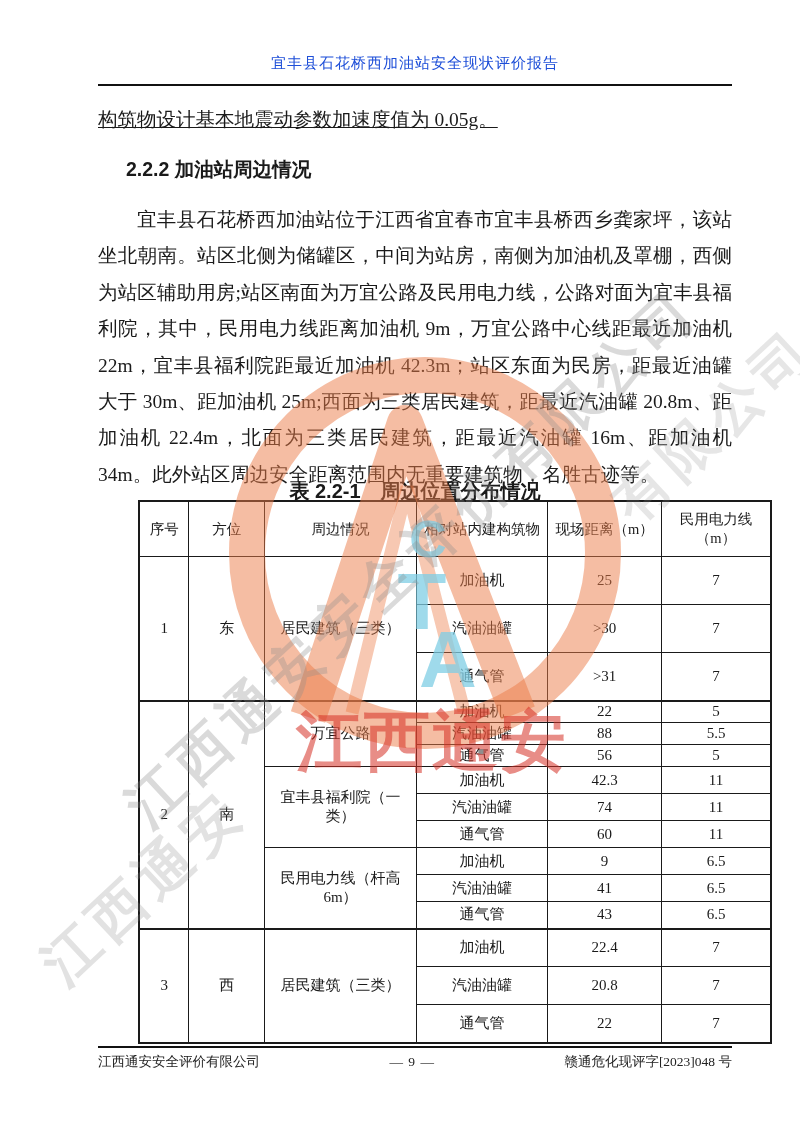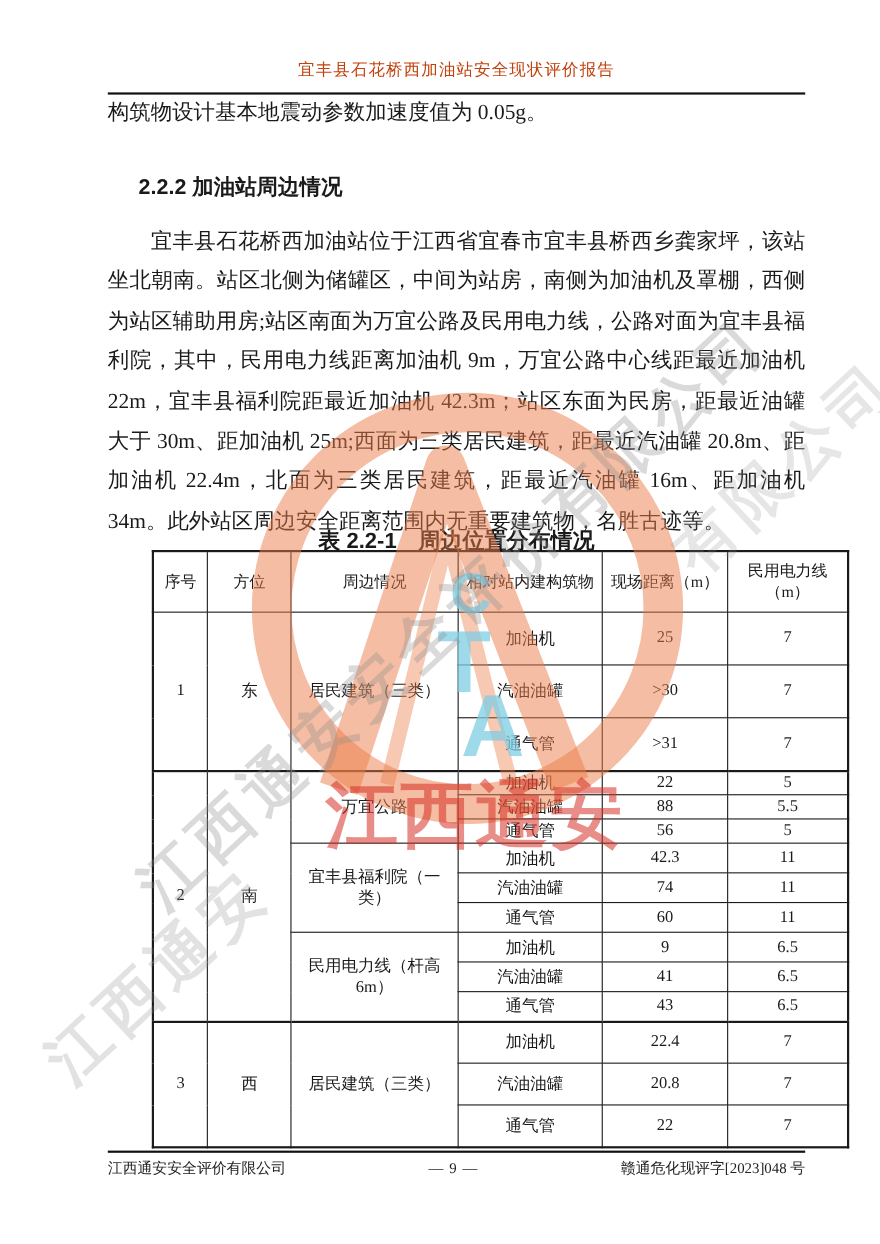--- a/index.html
+++ b/index.html
@@ -5,24 +5,24 @@
   html,body{margin:0;padding:0;}
   body{
     width:800px;height:1131px;position:relative;overflow:hidden;
     background:#ffffff;
     font-family:"Liberation Serif","DejaVu Serif",serif;
     color:#1a1a1a;
   }
   .content{position:absolute;left:98px;top:0;width:634px;z-index:1;}
   .doc-header{
     position:absolute;top:54px;left:0;width:634px;text-align:center;
-    font-size:15px;letter-spacing:1px;color:#c2410c;
+    font-size:15px;letter-spacing:1px;color:#1d4ed8;
   }
   .header-rule{position:absolute;top:84px;left:0;width:634px;height:2px;background:#111;}
-  .intro{position:absolute;top:88px;left:0;width:634px;font-size:19.5px;}
+  .intro{position:absolute;top:106px;left:0;width:634px;font-size:19.5px;text-decoration:underline;}
   .sec-heading{
     position:absolute;top:156px;left:0;width:634px;font-size:19.5px;font-weight:bold;
     font-family:"Liberation Sans","DejaVu Sans",sans-serif;
     margin-left:28px;
   }
   .body-par{
     position:absolute;top:202px;left:0;width:634px;
     font-size:19.5px;line-height:36.4px;text-align:justify;text-indent:2em;
     text-justify:inter-ideograph;
   }

